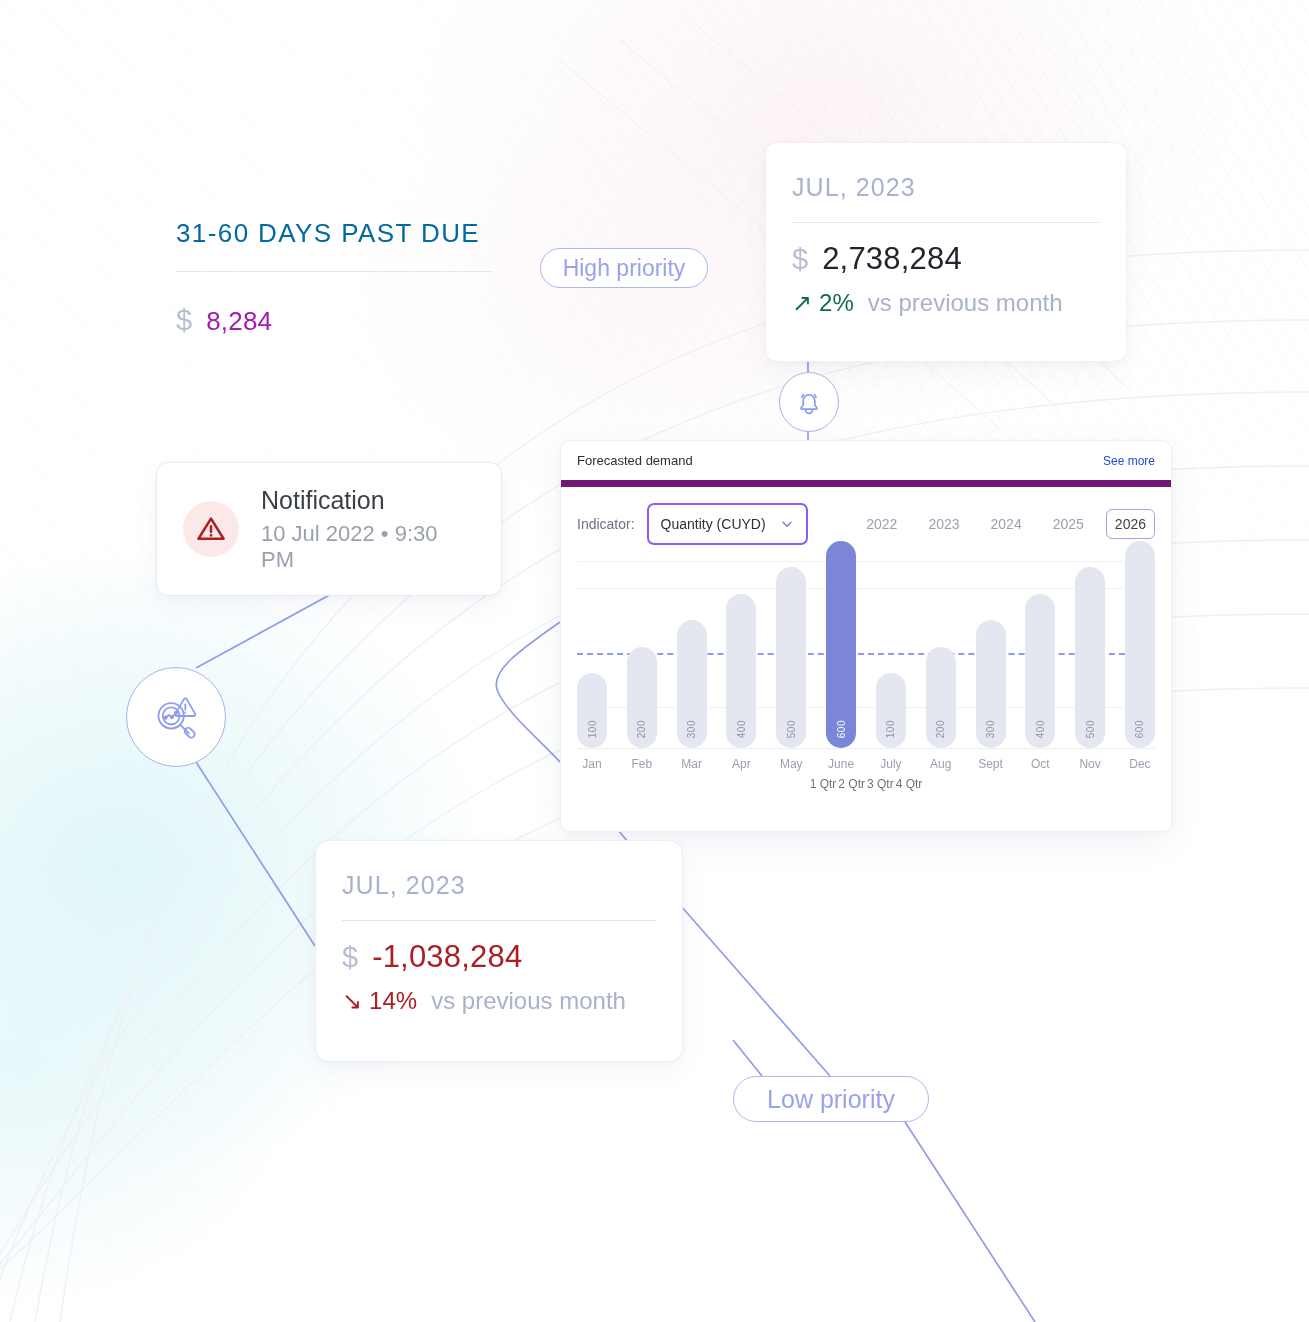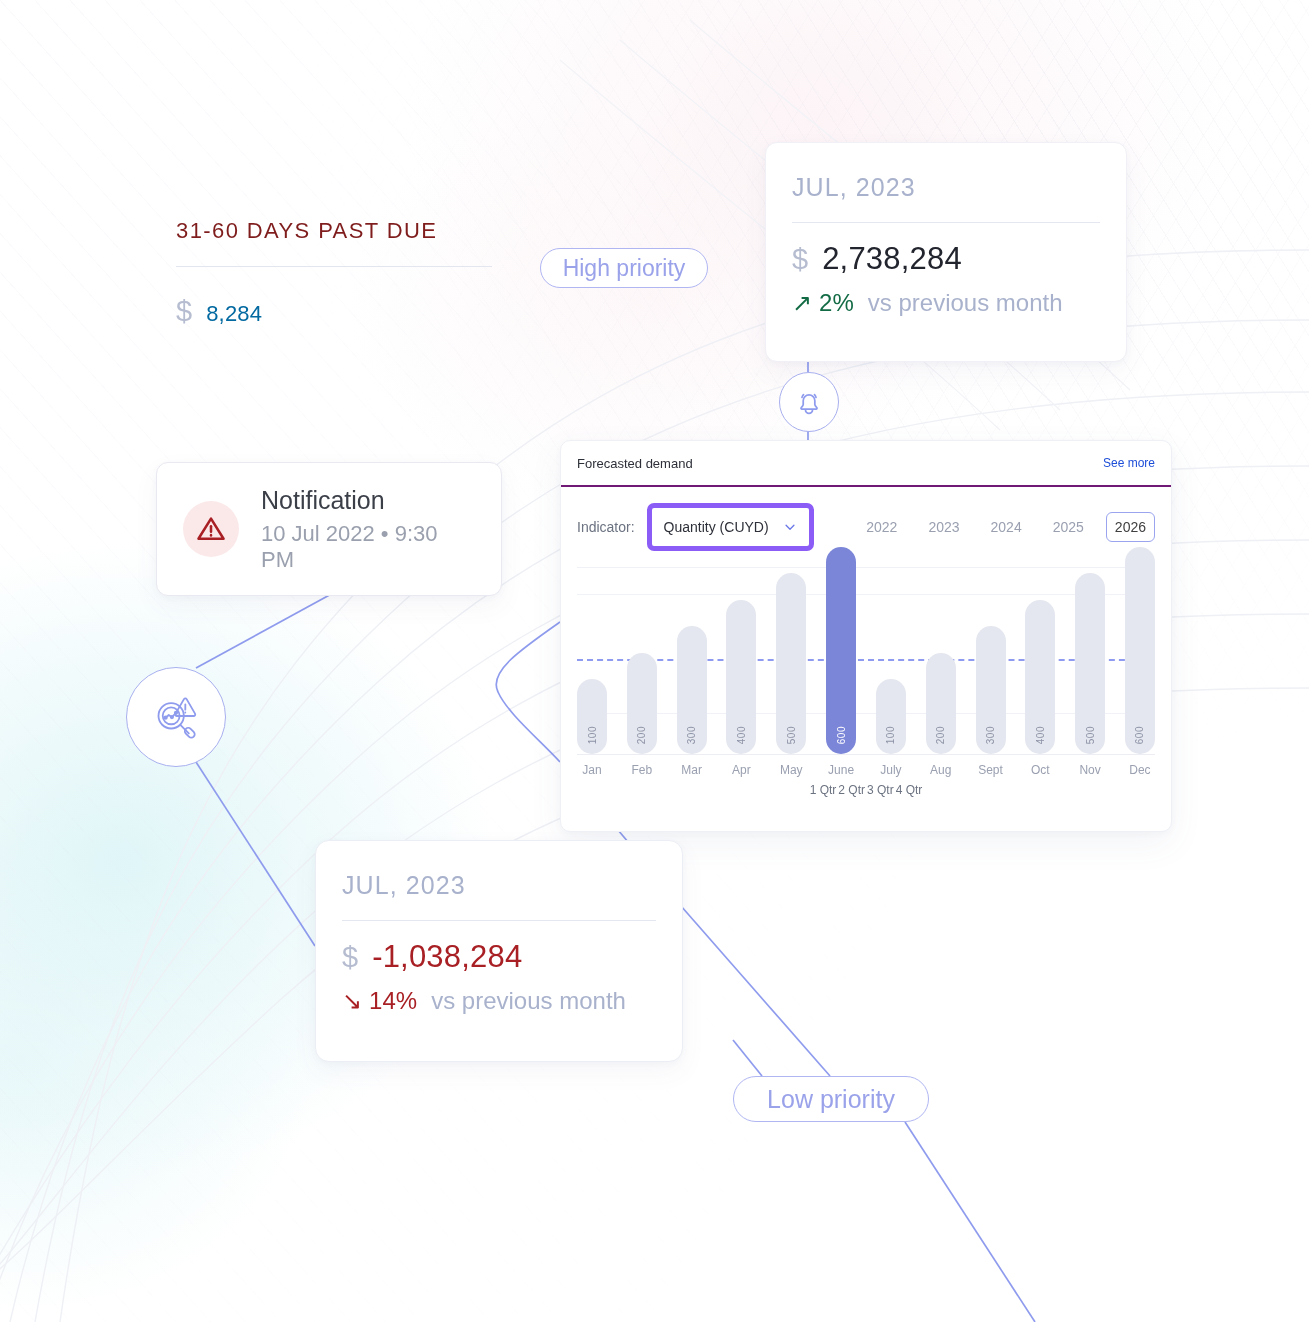--- a/index.html
+++ b/index.html
@@ -64,44 +64,44 @@
   }
 
   
   .stat-plain {
     position: absolute;
     left: 176px;
     top: 218px;
     width: 316px;
   }
   .stat-kicker {
-    font-size: 22px;
+    font-size: 26px;
     letter-spacing: 1.4px;
-    color: #7f1d1d;
+    color: #0369a1;
     font-weight: 400;
     white-space: nowrap;
   }
   .stat-rule {
     height: 1px;
     background: #e3e6ef;
     margin: 22px 0 22px 0;
   }
   .stat-amount-row {
     display: flex;
     align-items: baseline;
     gap: 14px;
   }
   .stat-currency {
     font-size: 29px;
     color: #b6bdd0;
     font-weight: 400;
   }
   .stat-amount {
-    font-size: 22px;
-    color: #0369a1;
+    font-size: 26px;
+    color: #a21caf;
     font-weight: 400;
     letter-spacing: .2px;
     margin-top: 12px;
   }
 
   
   #card-jul-positive {
     left: 765px; top: 142px; width: 360px; height: 218px;
     border-radius: 12px;
     border-color: #f0f0f6;
@@ -208,36 +208,36 @@
     border-color: #eef0f6;
     box-shadow: 0 12px 34px rgba(86,93,140,0.07), 0 2px 6px rgba(86,93,140,0.04);
     overflow: hidden;
   }
   .chart-head {
     height: 46px;
     display: flex;
     align-items: center;
     justify-content: space-between;
     padding: 0 16px;
-    border-bottom: 2px solid #701a75;
+    border-bottom: 7px solid #701a75;
     box-sizing: border-box;
     gap: 44px;
   }
   .chart-head-title { font-size: 13px; color: #2d3038; font-weight: 500; }
   .chart-see-more { font-size: 12px; color: #1d4ed8; cursor: pointer; }
 
   .chart-controls {
     display: flex;
     align-items: center;
     padding: 16px 16px 0 16px;
     gap: 12px;
   }
   .indicator-label { font-size: 14px; color: #6b7280; }
   .select-box {
-    border: 5px solid #8b5cf6;
+    border: 2px solid #8b5cf6;
     border-radius: 7px;
     height: 38px;
     padding: 0 12px;
     display: flex;
     align-items: center;
     gap: 14px;
     background: #fff;
     cursor: pointer;
   }
   .select-value { font-size: 14px; color: #2d3038; }

